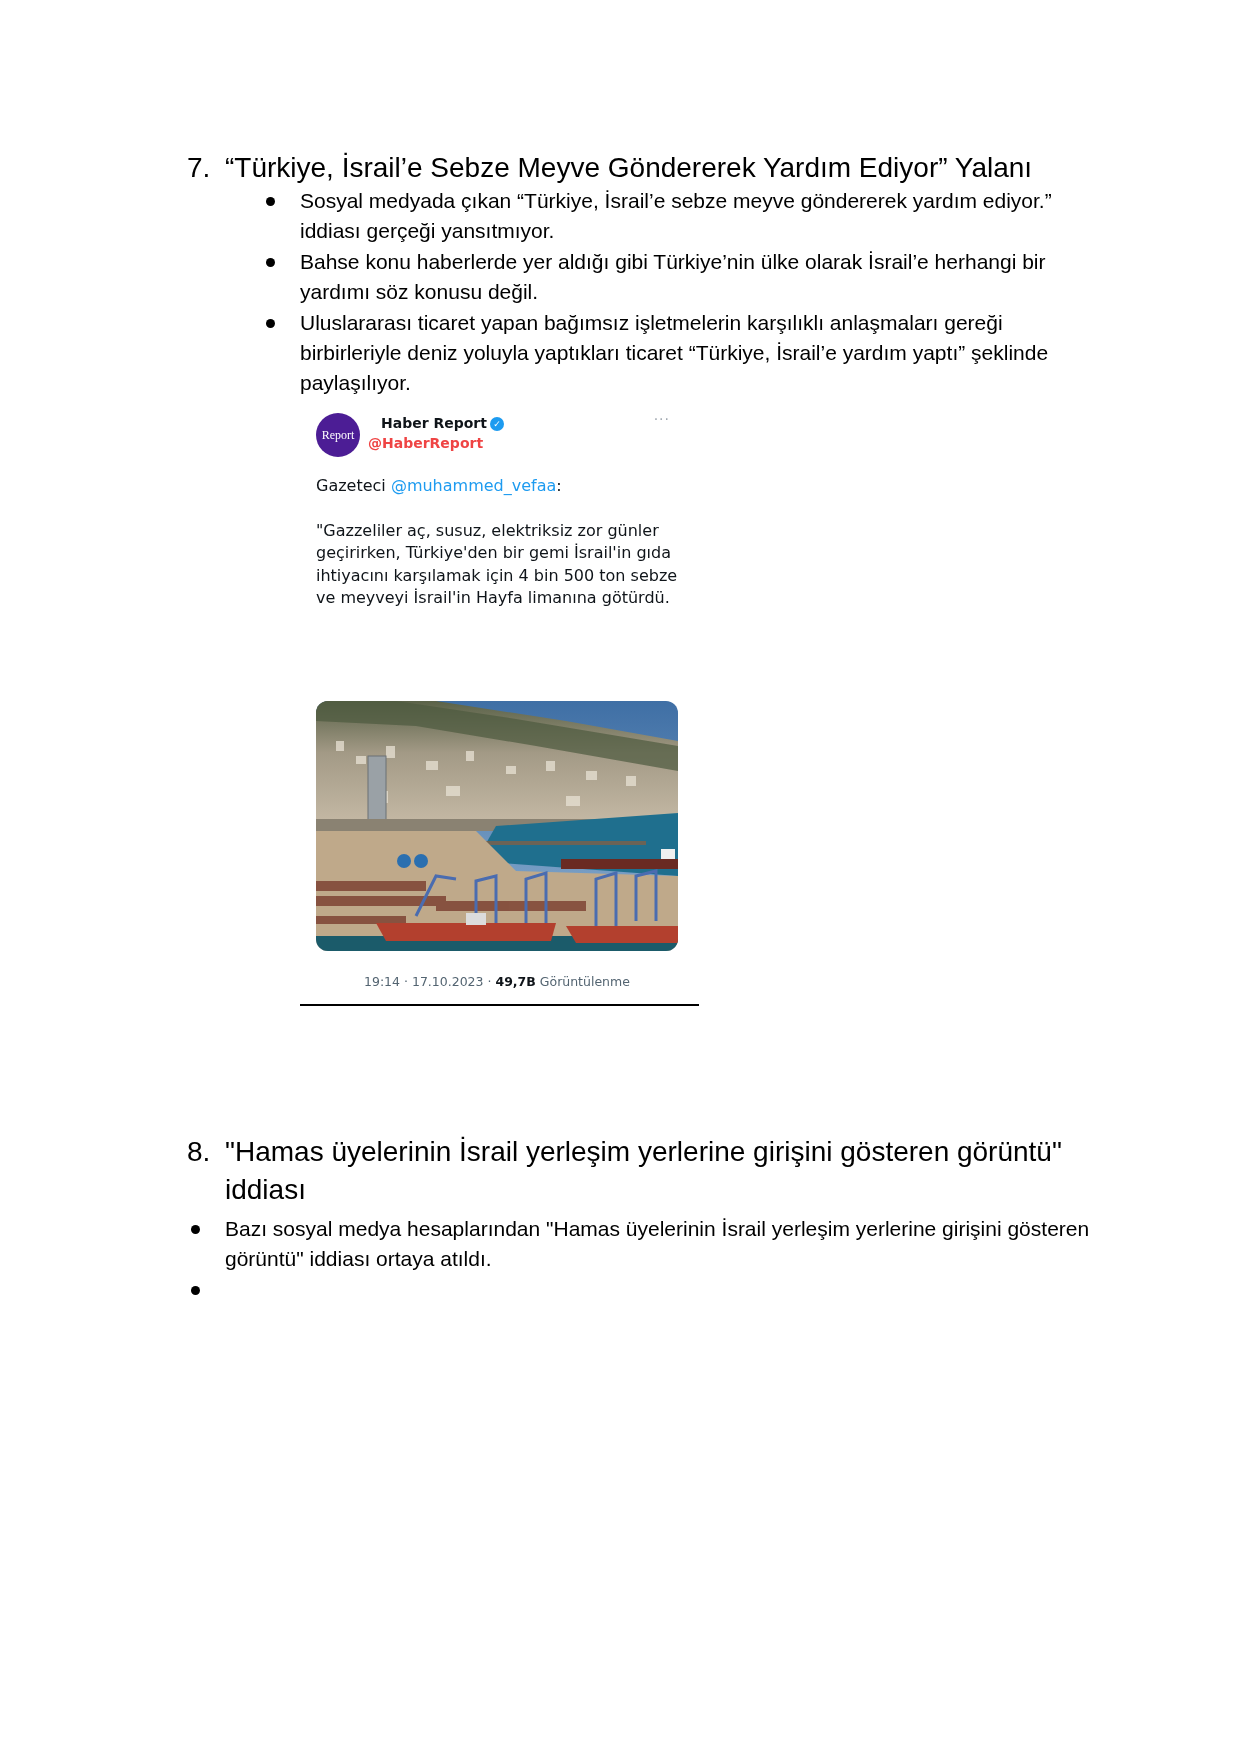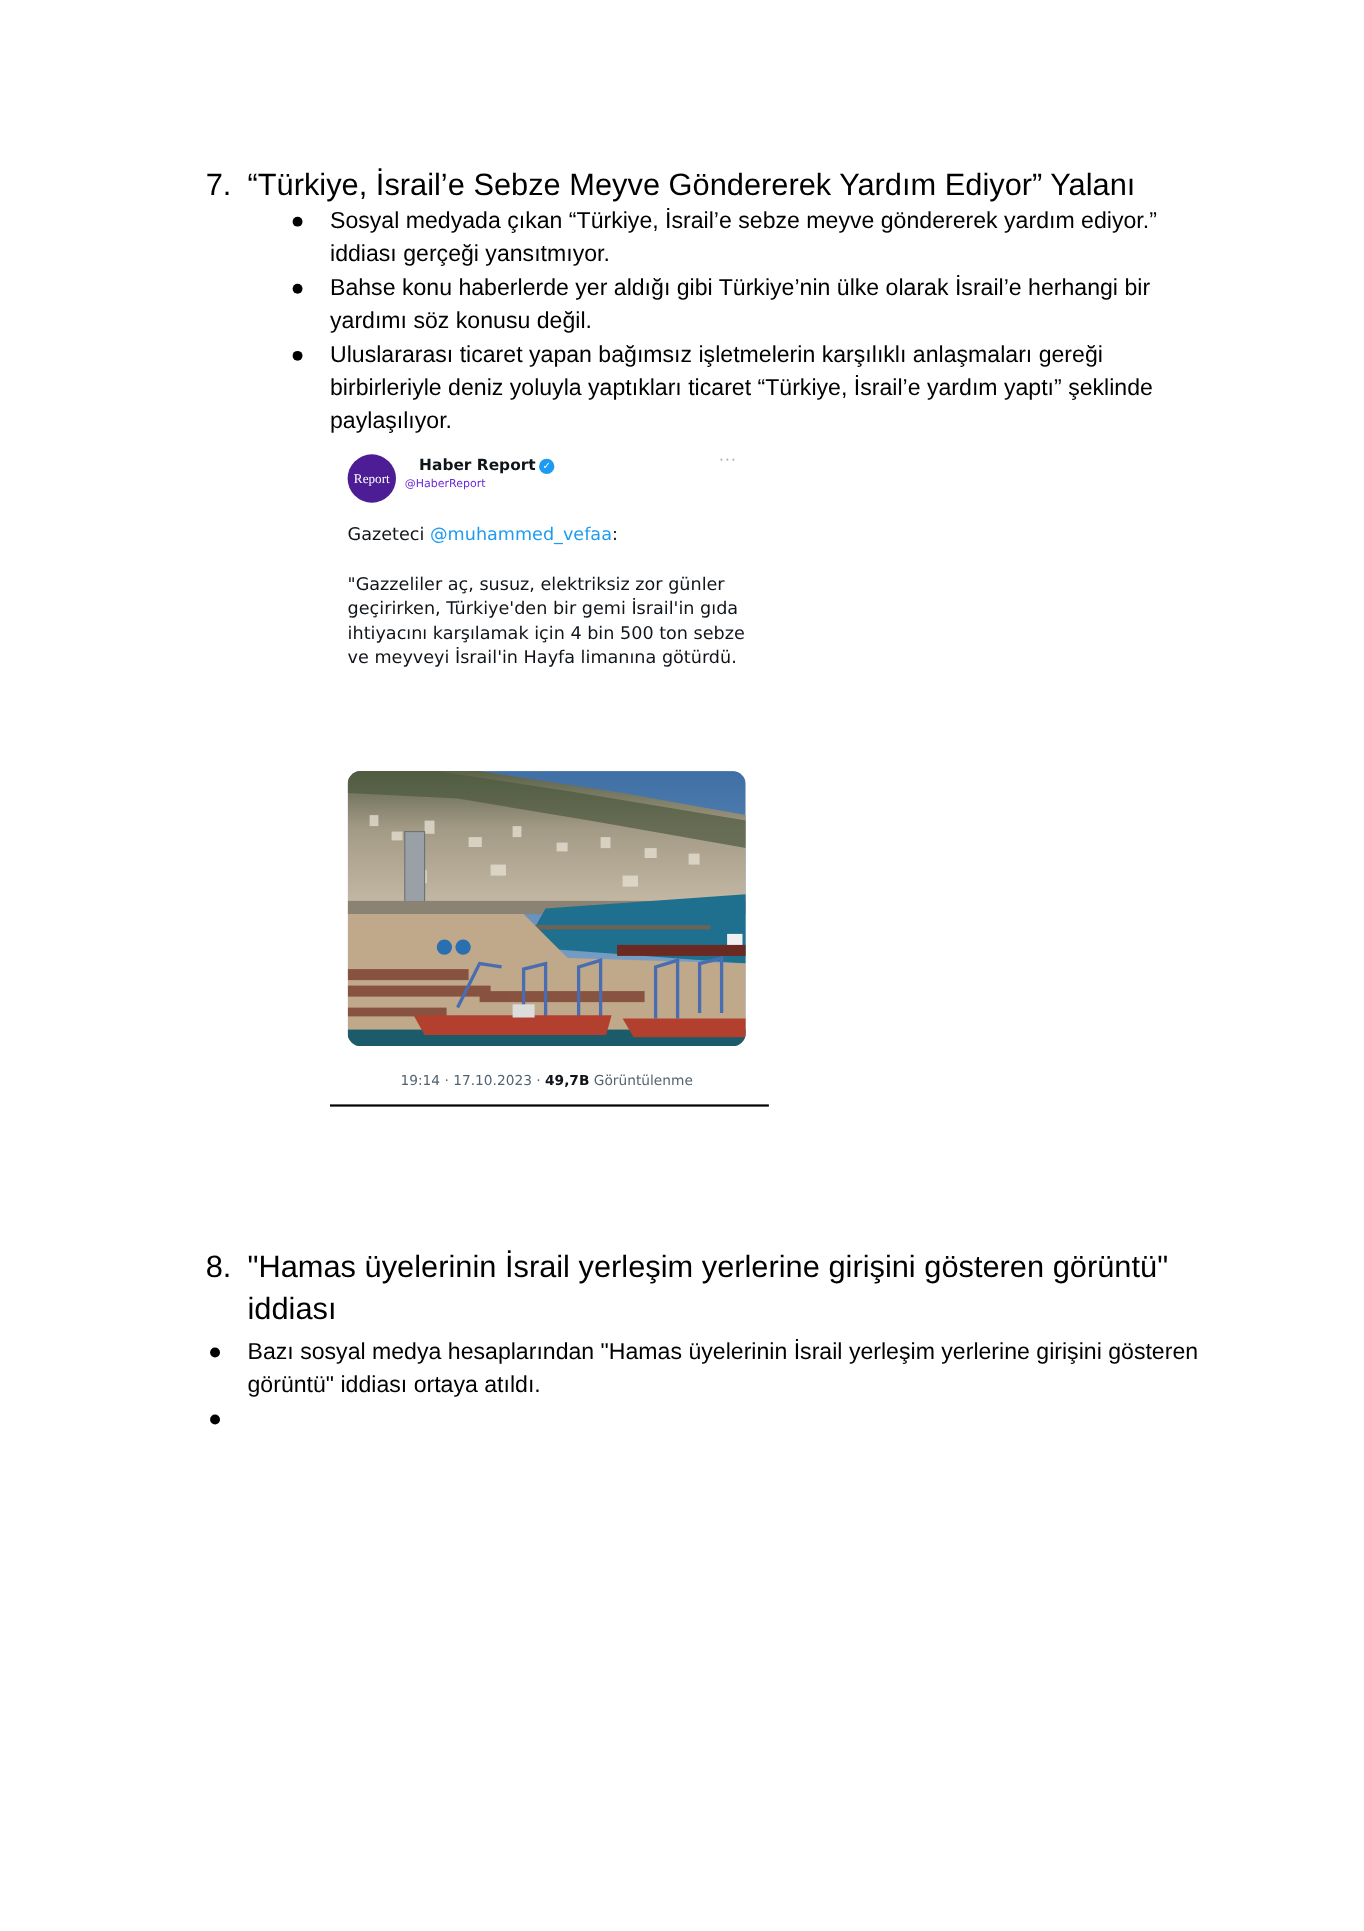--- a/index.html
+++ b/index.html
@@ -22,21 +22,21 @@
 
   
   .tweet { position: absolute; left: 300px; top: 405px; width: 396px; height: 598px;
            font-family: "DejaVu Sans", sans-serif; }
   .tw-avatar { position: absolute; left: 16px; top: 8px; width: 44px; height: 44px; border-radius: 50%;
                background: #4c1d95; color: #fff; font-family: "Liberation Serif", serif; font-size: 12px;
                display: flex; align-items: center; justify-content: center; }
   .tw-name { position: absolute; left: 68px; top: 10px; font-size: 14px; font-weight: bold; color: #0f1419; margin-left: 13px; }
   .tw-verified { display: inline-block; width: 14px; height: 14px; border-radius: 50%; background: #1d9bf0;
                  color: #fff; font-size: 9px; line-height: 14px; text-align: center; vertical-align: 1px; margin-left: 3px; }
-  .tw-handle { position: absolute; left: 68px; top: 30px; font-size: 10px; color: #6d28d9; }
+  .tw-handle { position: absolute; left: 68px; top: 30px; font-size: 14px; color: #ef4444; font-weight: bold; }
   .tw-more { position: absolute; right: 26px; top: 6px; font-size: 14px; color: #a0a8b0; letter-spacing: 1px; }
   .tw-body { position: absolute; left: 16px; top: 70px; width: 372px; font-size: 16px; line-height: 22.5px; color: #0f1419; }
   .tw-body p { margin: 0 0 22px 0; }
   .tw-mention { color: #1d9bf0; }
   .tw-image { position: absolute; left: 16px; top: 296px; width: 362px; height: 250px; border-radius: 12px; overflow: hidden; }
   .tw-meta { position: absolute; left: 16px; top: 569px; font-size: 12.5px; color: #536471; margin-left: 48px; }
   .tw-meta b { color: #0f1419; }
   .tw-rule { position: absolute; left: 300px; top: 1004px; width: 399px; height: 2px; background: #000; }
 </style>
 </head>

